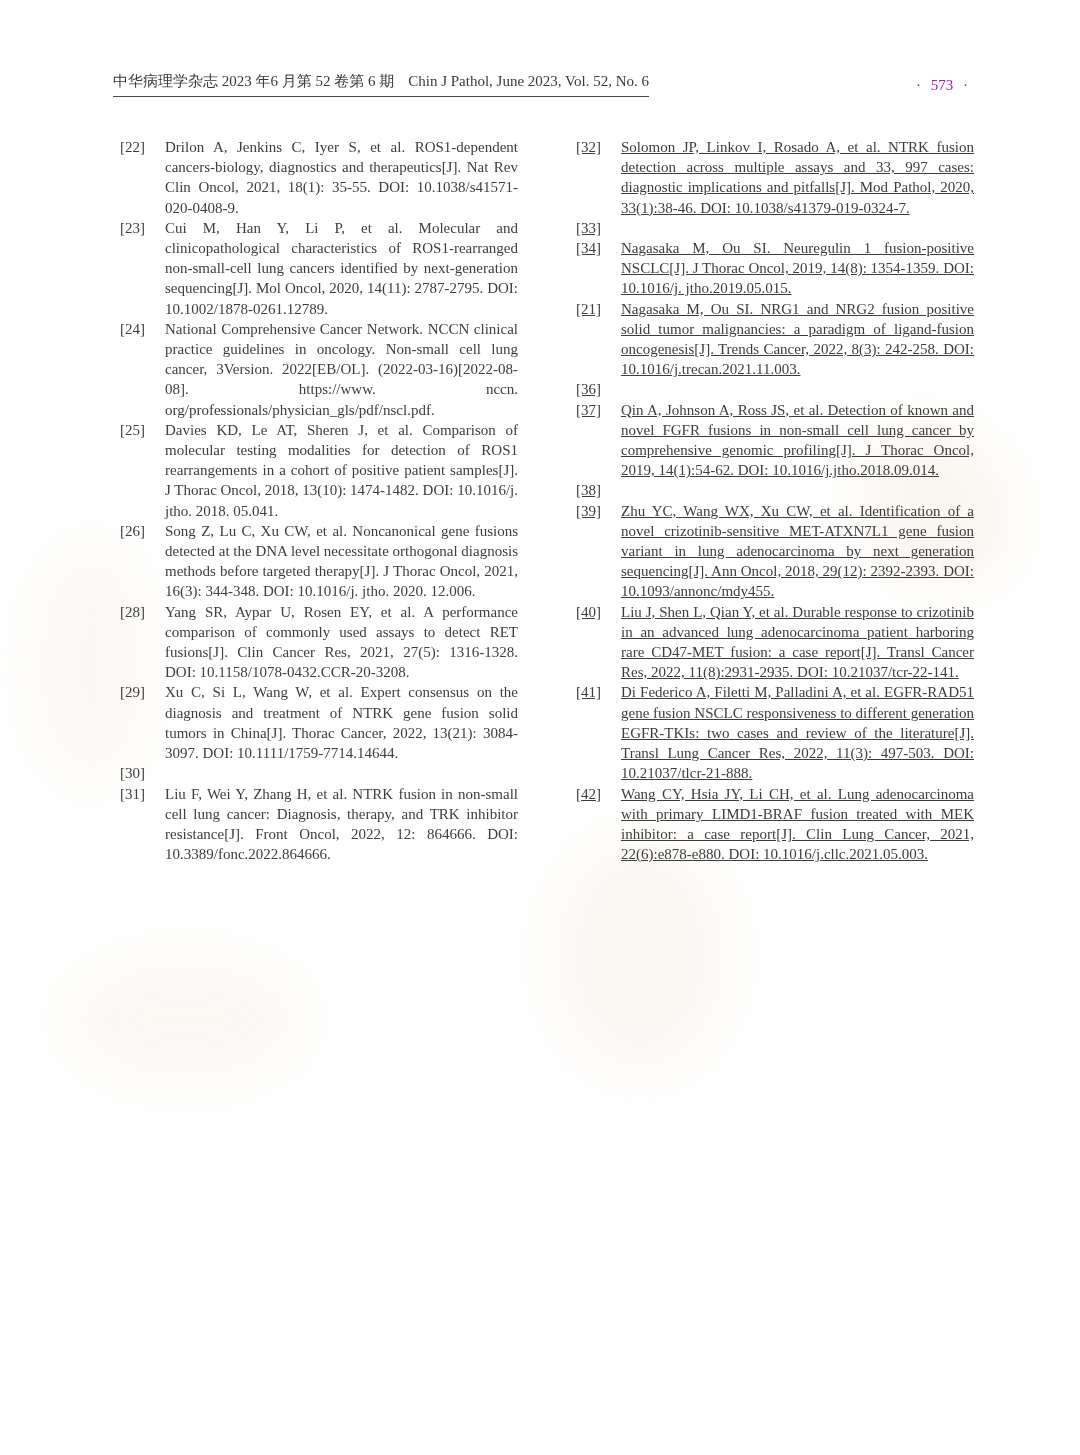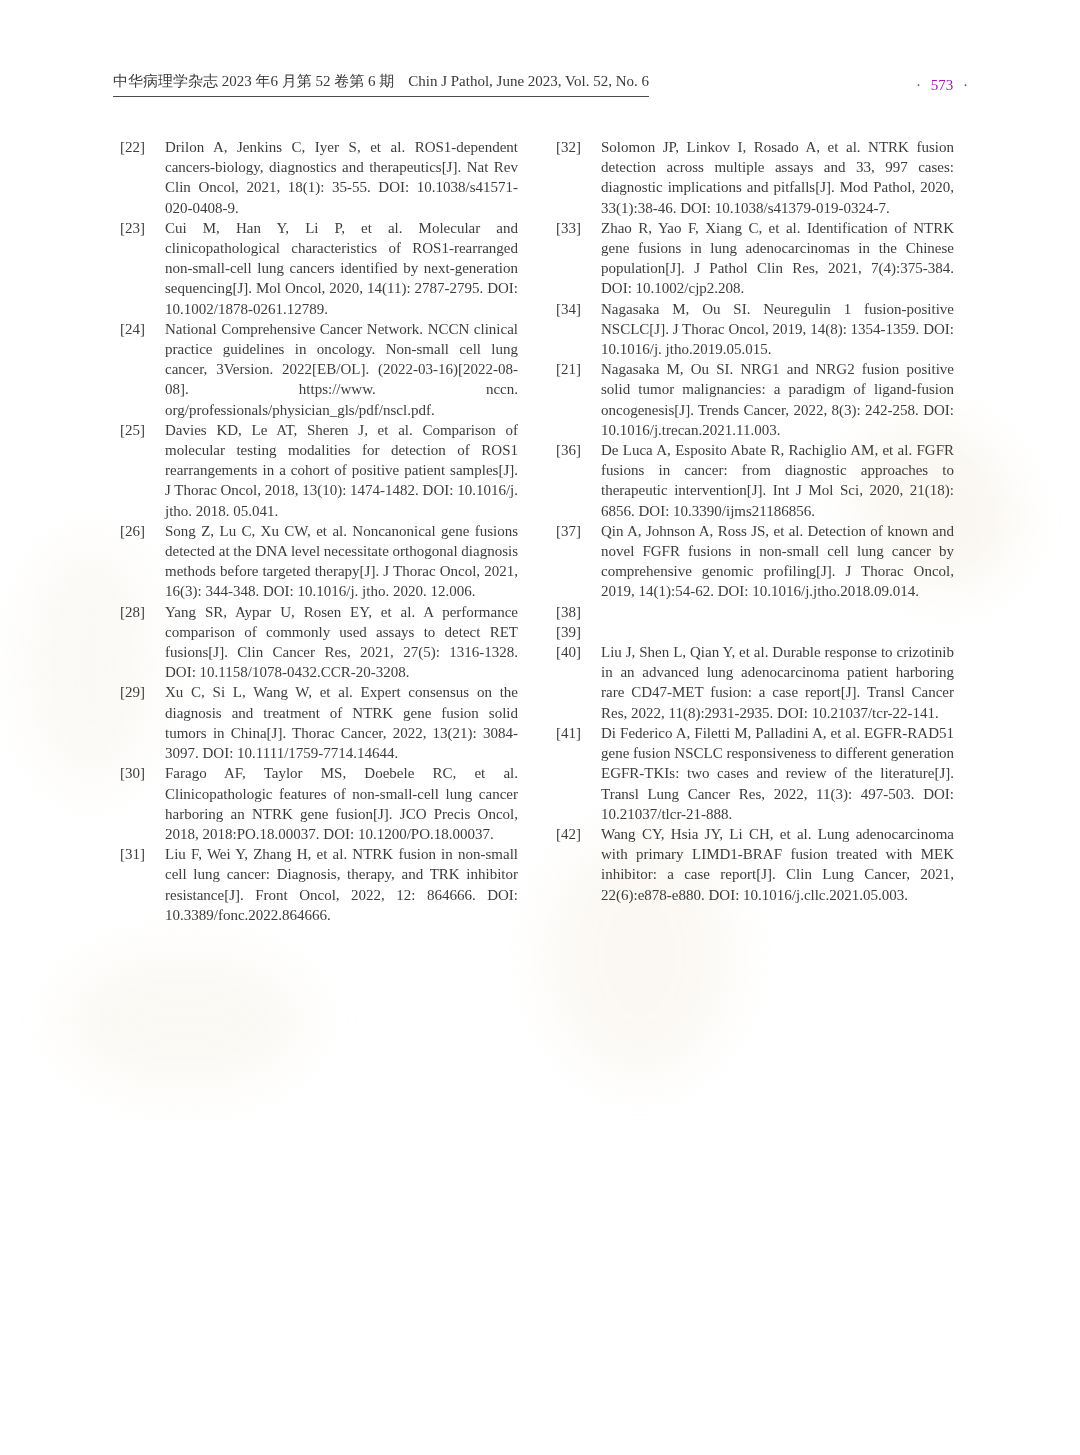--- a/index.html
+++ b/index.html
@@ -33,21 +33,21 @@
     white-space:nowrap;
   }
   .header-en { margin-left:14px; }
   .page-num { white-space:nowrap; word-spacing:6px; color:#a21caf; padding-top:1px; }
 
   .ref-col {
     position:absolute; top:137px; width:398px;
     font-size:15px; line-height:20.2px; z-index:1;
   }
   .col-left  { left:120px; }
-  .col-right { left:556px; }
+  .col-right { left:576px;text-decoration:underline; }
 
   .ref { display:flex; margin:0; }
   .ref-num  { flex:0 0 45px; width:45px; }
   .ref-text { width:353px; margin:0; text-align:justify; }
 </style>
 </head>
 <body>
 
 <div class="page">
 
@@ -90,58 +90,56 @@
     <div class="ref">
       <span class="ref-num">[28]</span>
       <p class="ref-text">Yang SR, Aypar U, Rosen EY, et al. A performance comparison of commonly used assays to detect RET fusions[J]. Clin Cancer Res, 2021, 27(5): 1316-1328. DOI: 10.1158/1078-0432.CCR-20-3208.</p>
     </div>
     <div class="ref">
       <span class="ref-num">[29]</span>
       <p class="ref-text">Xu C, Si L, Wang W, et al. Expert consensus on the diagnosis and treatment of NTRK gene fusion solid tumors in China[J]. Thorac Cancer, 2022, 13(21): 3084-3097. DOI: 10.1111/1759-7714.14644.</p>
     </div>
     <div class="ref">
       <span class="ref-num">[30]</span>
-      <p class="ref-text">Farago AF, Taylor MS, Doebele RC, et al. Clinicopathologic features of non-small-cell lung cancer harboring an NTRK gene fusion[J]. JCO Precis Oncol, 2018, 2018:PO.18.00037. DOI: 10.1200/PO.18.00037.</p>
     </div>
     <div class="ref">
       <span class="ref-num">[31]</span>
       <p class="ref-text">Liu F, Wei Y, Zhang H, et al. NTRK fusion in non-small cell lung cancer: Diagnosis, therapy, and TRK inhibitor resistance[J]. Front Oncol, 2022, 12: 864666. DOI: 10.3389/fonc.2022.864666.</p>
     </div>
   </div>
 
   <div class="ref-col col-right">
     <div class="ref">
       <span class="ref-num">[32]</span>
       <p class="ref-text">Solomon JP, Linkov I, Rosado A, et al. NTRK fusion detection across multiple assays and 33, 997 cases: diagnostic implications and pitfalls[J]. Mod Pathol, 2020, 33(1):38-46. DOI: 10.1038/s41379-019-0324-7.</p>
     </div>
     <div class="ref">
       <span class="ref-num">[33]</span>
-      <p class="ref-text">Zhao R, Yao F, Xiang C, et al. Identification of NTRK gene fusions in lung adenocarcinomas in the Chinese population[J]. J Pathol Clin Res, 2021, 7(4):375-384. DOI: 10.1002/cjp2.208.</p>
     </div>
     <div class="ref">
       <span class="ref-num">[34]</span>
       <p class="ref-text">Nagasaka M, Ou SI. Neuregulin 1 fusion-positive NSCLC[J]. J Thorac Oncol, 2019, 14(8): 1354-1359. DOI: 10.1016/j. jtho.2019.05.015.</p>
     </div>
     <div class="ref">
       <span class="ref-num">[21]</span>
       <p class="ref-text">Nagasaka M, Ou SI. NRG1 and NRG2 fusion positive solid tumor malignancies: a paradigm of ligand-fusion oncogenesis[J]. Trends Cancer, 2022, 8(3): 242-258. DOI: 10.1016/j.trecan.2021.11.003.</p>
     </div>
     <div class="ref">
       <span class="ref-num">[36]</span>
-      <p class="ref-text">De Luca A, Esposito Abate R, Rachiglio AM, et al. FGFR fusions in cancer: from diagnostic approaches to therapeutic intervention[J]. Int J Mol Sci, 2020, 21(18): 6856. DOI: 10.3390/ijms21186856.</p>
     </div>
     <div class="ref">
       <span class="ref-num">[37]</span>
       <p class="ref-text">Qin A, Johnson A, Ross JS, et al. Detection of known and novel FGFR fusions in non-small cell lung cancer by comprehensive genomic profiling[J]. J Thorac Oncol, 2019, 14(1):54-62. DOI: 10.1016/j.jtho.2018.09.014.</p>
     </div>
     <div class="ref">
       <span class="ref-num">[38]</span>
     </div>
     <div class="ref">
       <span class="ref-num">[39]</span>
+      <p class="ref-text">Zhu YC, Wang WX, Xu CW, et al. Identification of a novel crizotinib-sensitive MET-ATXN7L1 gene fusion variant in lung adenocarcinoma by next generation sequencing[J]. Ann Oncol, 2018, 29(12): 2392-2393. DOI: 10.1093/annonc/mdy455.</p>
     </div>
     <div class="ref">
       <span class="ref-num">[40]</span>
       <p class="ref-text">Liu J, Shen L, Qian Y, et al. Durable response to crizotinib in an advanced lung adenocarcinoma patient harboring rare CD47-MET fusion: a case report[J]. Transl Cancer Res, 2022, 11(8):2931-2935. DOI: 10.21037/tcr-22-141.</p>
     </div>
     <div class="ref">
       <span class="ref-num">[41]</span>
       <p class="ref-text">Di Federico A, Filetti M, Palladini A, et al. EGFR-RAD51 gene fusion NSCLC responsiveness to different generation EGFR-TKIs: two cases and review of the literature[J]. Transl Lung Cancer Res, 2022, 11(3): 497-503. DOI: 10.21037/tlcr-21-888.</p>
     </div>
     <div class="ref">

